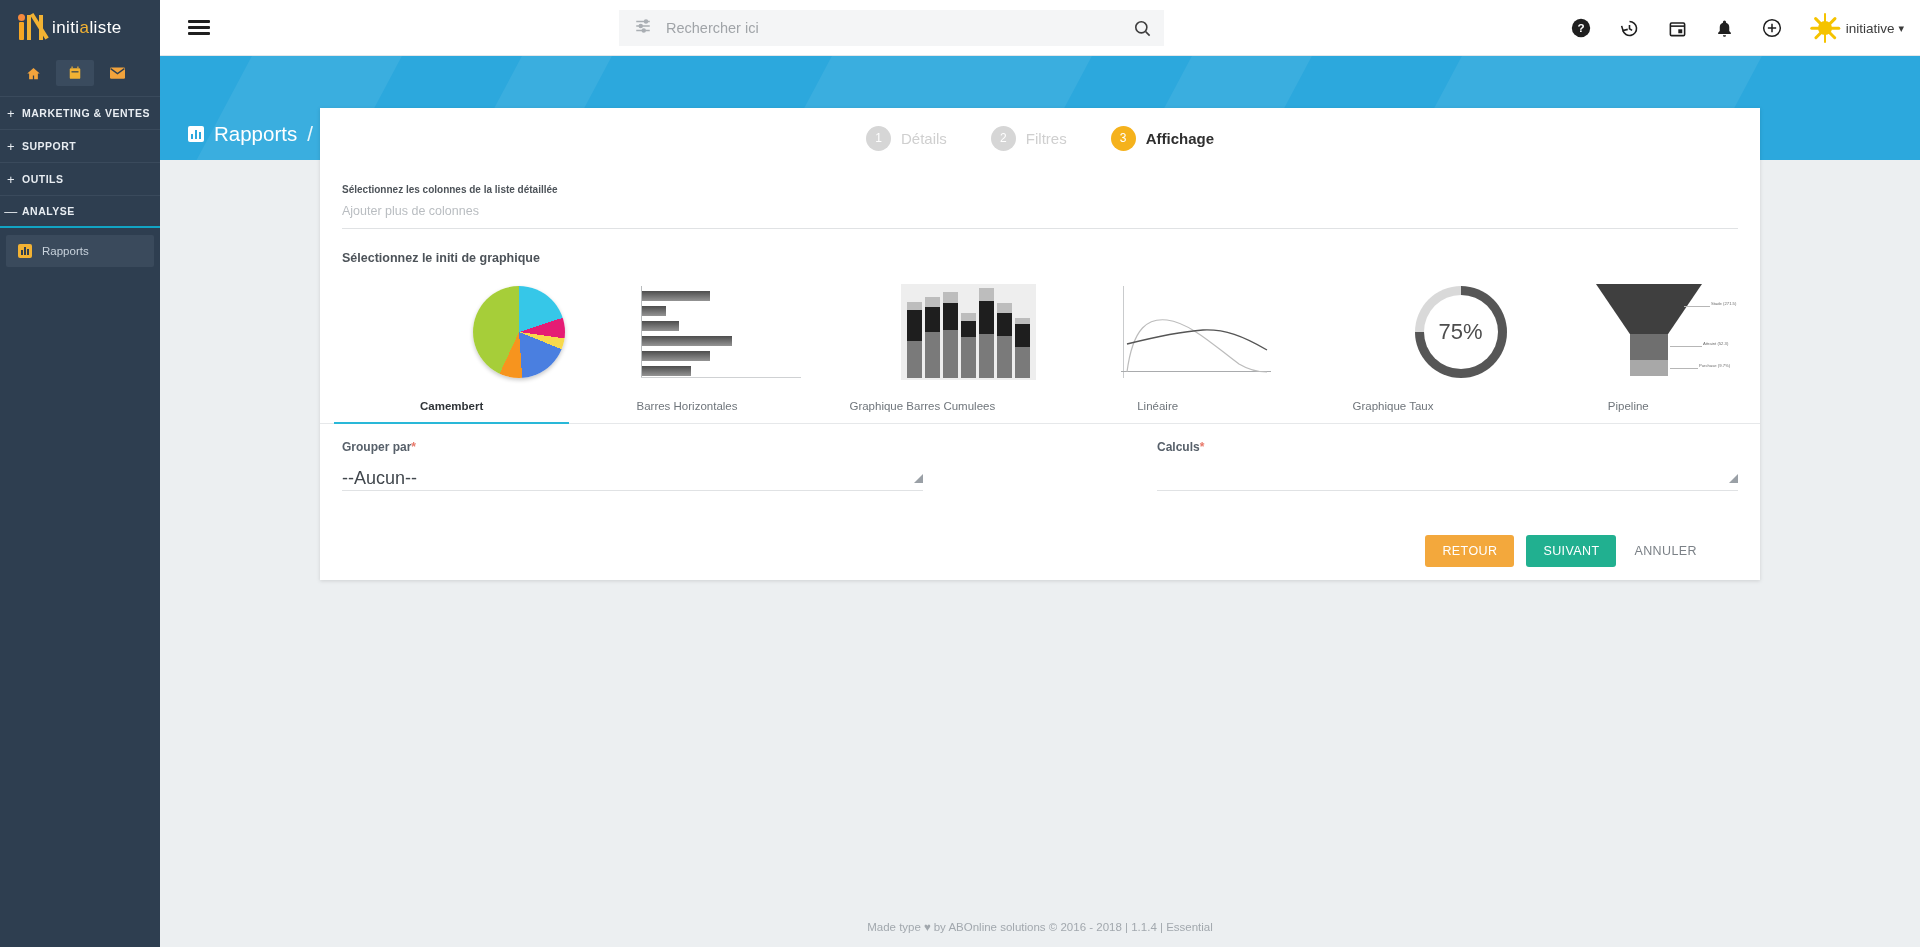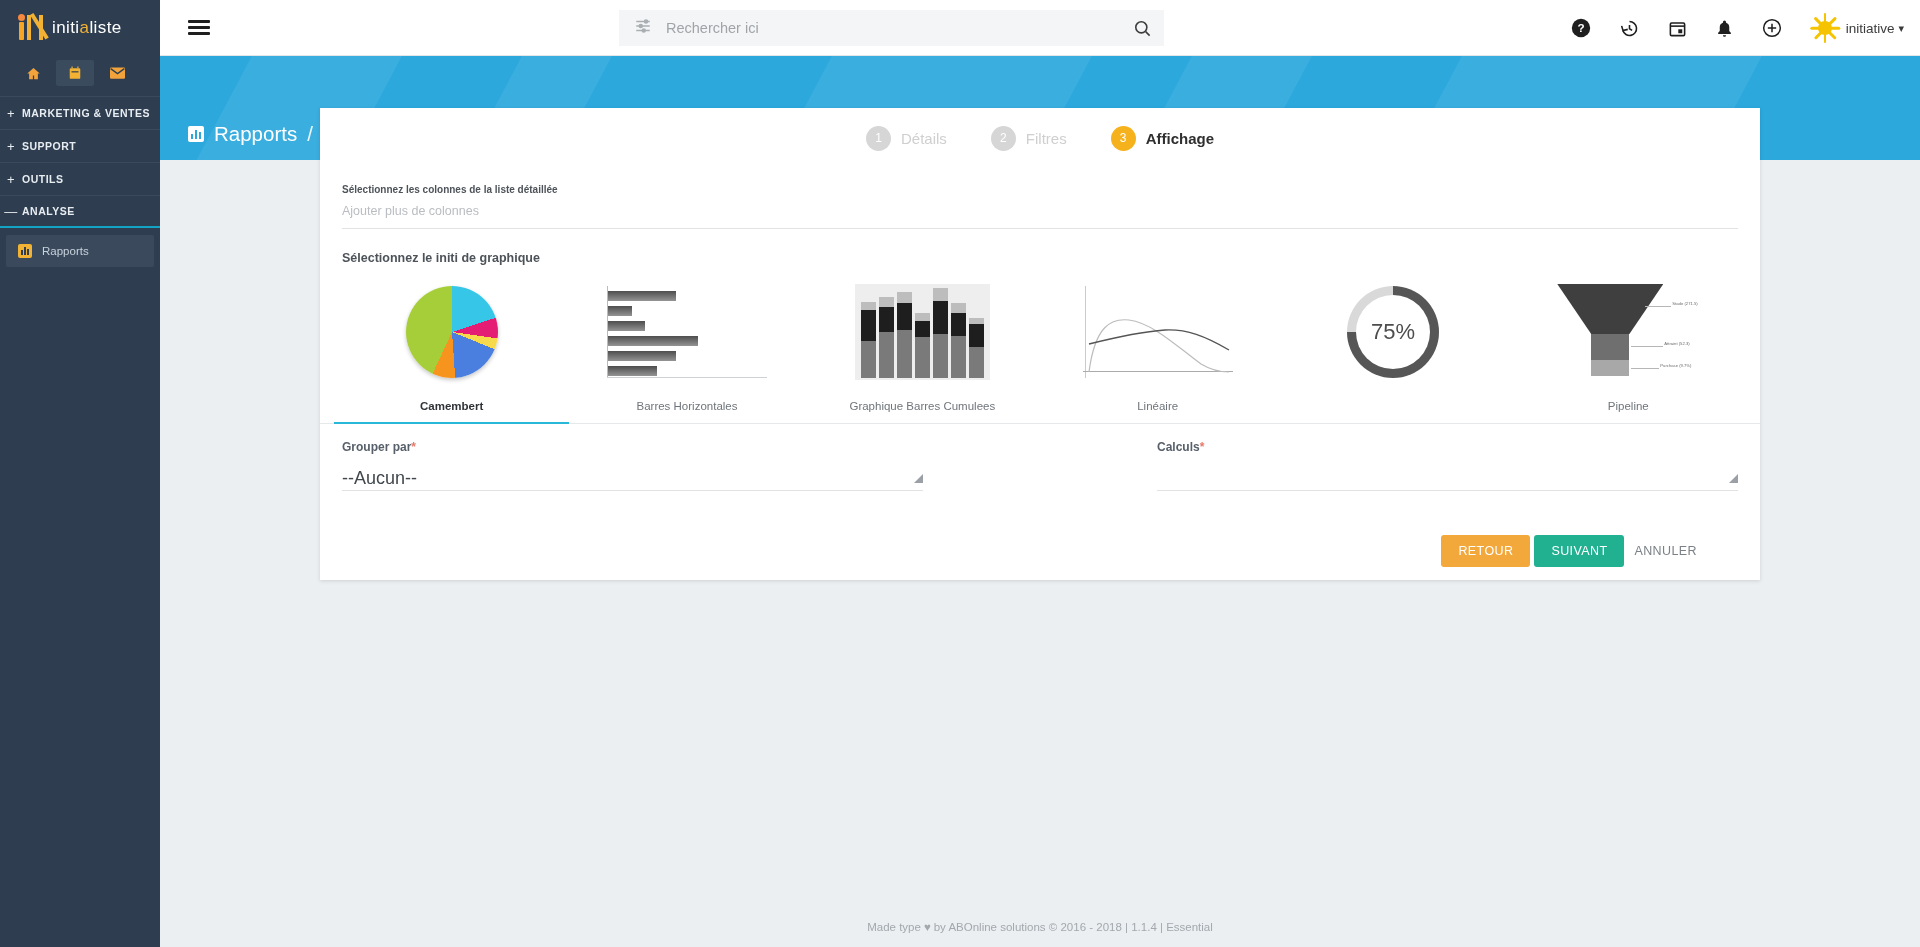--- a/index.html
+++ b/index.html
@@ -167,21 +167,21 @@
   #typeslabel { padding: 22px 22px 9px 22px; font-size: 12.5px; color: #4d5359; font-weight: bold; }
 
   
   #types {
     display: flex; padding: 0 14px; border-bottom: 1px solid #e6e8ea;
   }
   .type {
     flex: 1; padding: 6px 4px 0 4px; text-align: center; cursor: pointer;
   }
   .type .thumb {
-    height: 104px; display: flex; align-items: center; justify-content: center;
+    height: 104px; display: flex; align-items: center; justify-content: flex-end;
   }
   .type .tname {
     font-size: 11.5px; color: #6f757b; padding: 16px 0 10px 0;
   }
   .type.selected .tname { color: #2f3337; font-weight: bold; }
   .type.selected { border-bottom: 2px solid #29b8d8; margin-bottom: -1px; }
 
   
   .pie { width: 92px; height: 92px; border-radius: 50%;
          background: conic-gradient(
@@ -240,21 +240,21 @@
   .sel-label { font-size: 12px; color: #57606a; font-weight: bold; }
   .sel-label .req { color: #e8796a; }
   .sel-box {
     margin-top: 12px; border-bottom: 1px solid #e0e2e4;
     height: 25px; display: flex; align-items: center; justify-content: space-between;
   }
   .sel-val { font-size: 18px; color: #41474d; }
   .sel-arrow { width: 0; height: 0; border-left: 9px solid transparent; border-bottom: 9px solid #9aa0a6; }
 
   #actions {
-    display: flex; align-items: flex-start; justify-content: flex-end; gap: 4px;
+    display: flex; align-items: flex-start; justify-content: flex-end; gap: 12px;
     padding: 44px 46px 0 0;
   }
   .btn {
     border: none; cursor: pointer; color: #ffffff;
     font-family: "Liberation Sans", sans-serif;
     font-size: 12.5px; letter-spacing: .4px;
     padding: 9px 17px; border-radius: 3px;
   }
   .btn-back { background: #f3a83c; }
   .btn-next { background: #21b090; }
@@ -529,20 +529,21 @@
         </div>
         <div class="tname">Linéaire</div>
       </div>
 
       <div class="type">
         <div class="thumb">
           <div class="gauge">
             <div class="hole">75%</div>
           </div>
         </div>
+        <div class="tname">Graphique Taux</div>
       </div>
 
       <div class="type">
         <div class="thumb">
           <div class="funnel">
             <div class="fseg" style="top:0; left:4px; width:106px; height:50px; background:#3f3f3f;
                  clip-path:polygon(0 0,100% 0,68% 100%,32% 100%);"></div>
             <div class="fseg" style="top:50px; left:38px; width:38px; height:26px; background:#6f6f6f;"></div>
             <div class="fseg" style="top:76px; left:38px; width:38px; height:16px; background:#a8a8a8;"></div>
             <div class="fline" style="top:22px; left:92px; width:26px;"></div>

